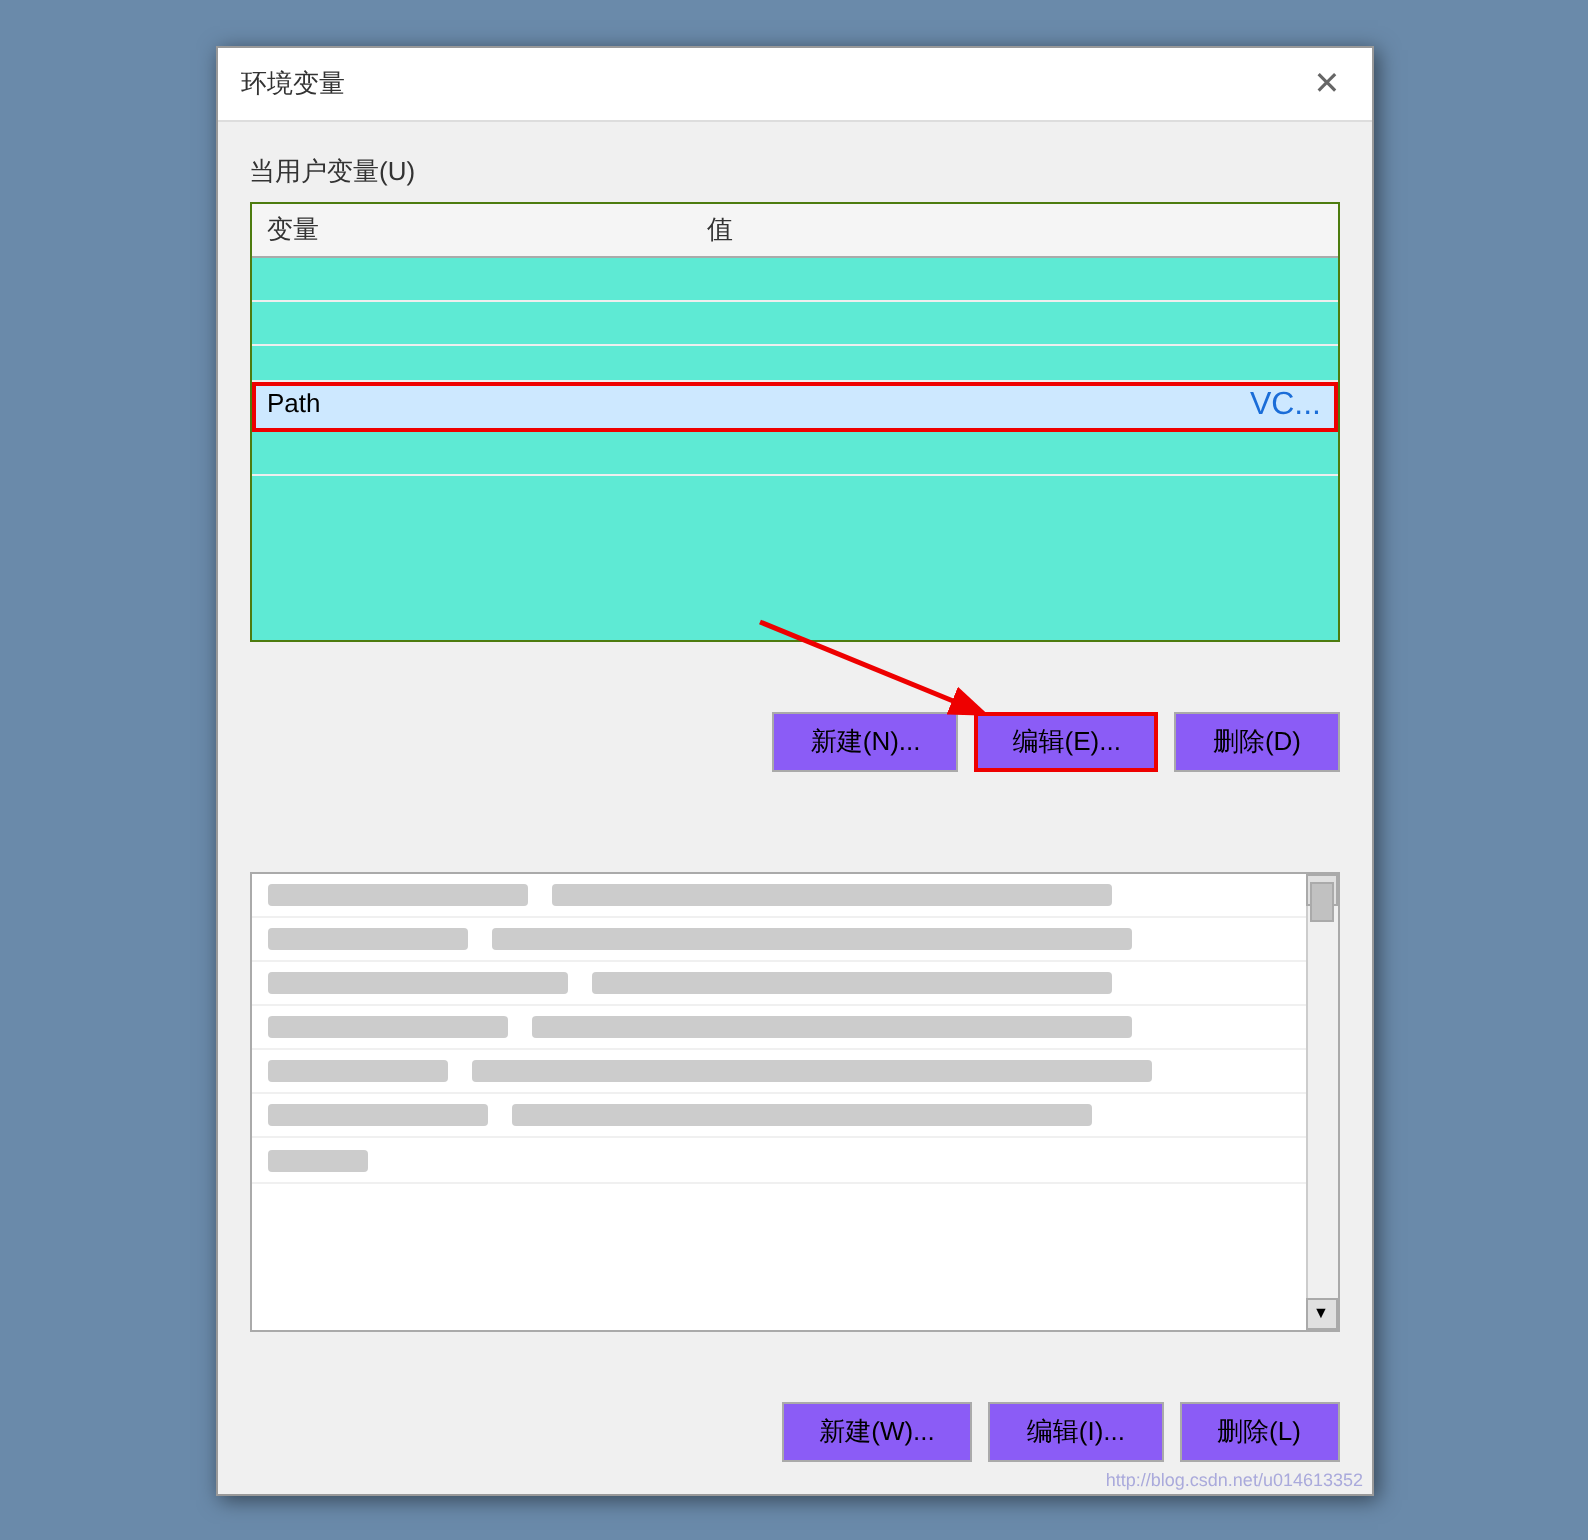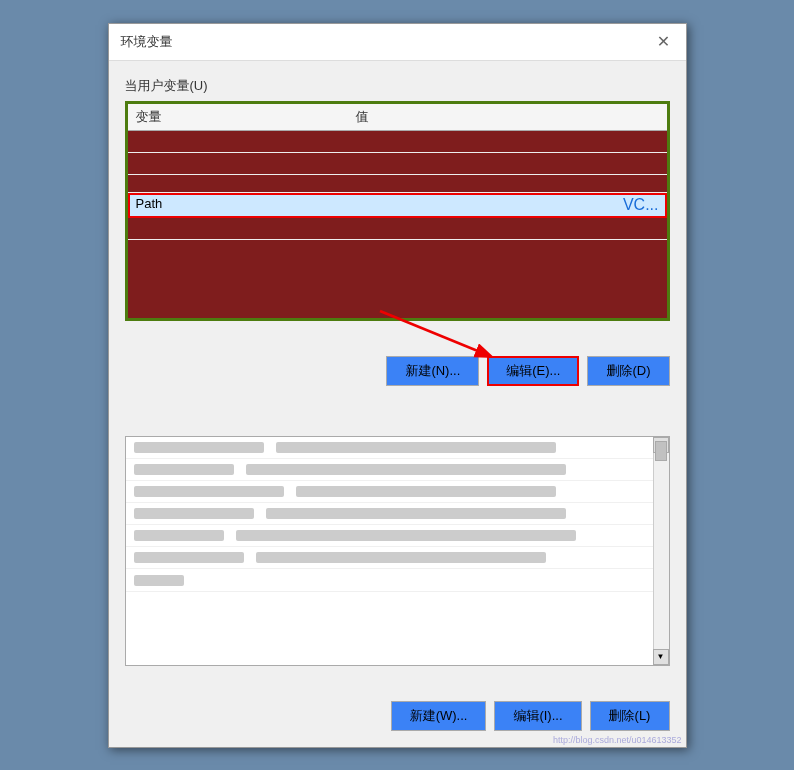--- a/index.html
+++ b/index.html
@@ -51,22 +51,22 @@
       display: flex;
       flex-direction: column;
       gap: 31px;
     }
     .section-label {
       font-size: 13px;
       color: #333;
       margin-bottom: 6px;
     }
     .table-container {
-      border: 3px solid #4d7c0f;
-      background: #7f1d1d;
+      border: 1px solid #4d7c0f;
+      background: #5eead4;
       height: 220px;
       overflow-y: auto;
       position: relative;
     }
     .table-header {
       display: flex;
       border-bottom: 1px solid #aaa;
       background: #f5f5f5;
       padding: 4px 8px;
     }
@@ -101,21 +101,21 @@
     .cell-vc { color: #1a6dd8; font-size: 16px; }
     .btn-row {
       display: flex;
       justify-content: flex-end;
       gap: 8px;
       margin-top: 4px;
     }
     .btn {
       padding: 5px 18px;
       border: 1px solid #aaa;
-      background: #3b82f6;
+      background: #8b5cf6;
       font-size: 13px;
       cursor: pointer;
       font-family: "Microsoft YaHei", "SimHei", sans-serif;
       min-width: 80px;
     }
     .btn.highlighted {
       outline: 2px solid #e00;
       outline-offset: -2px;
     }
     .lower-section-label {

